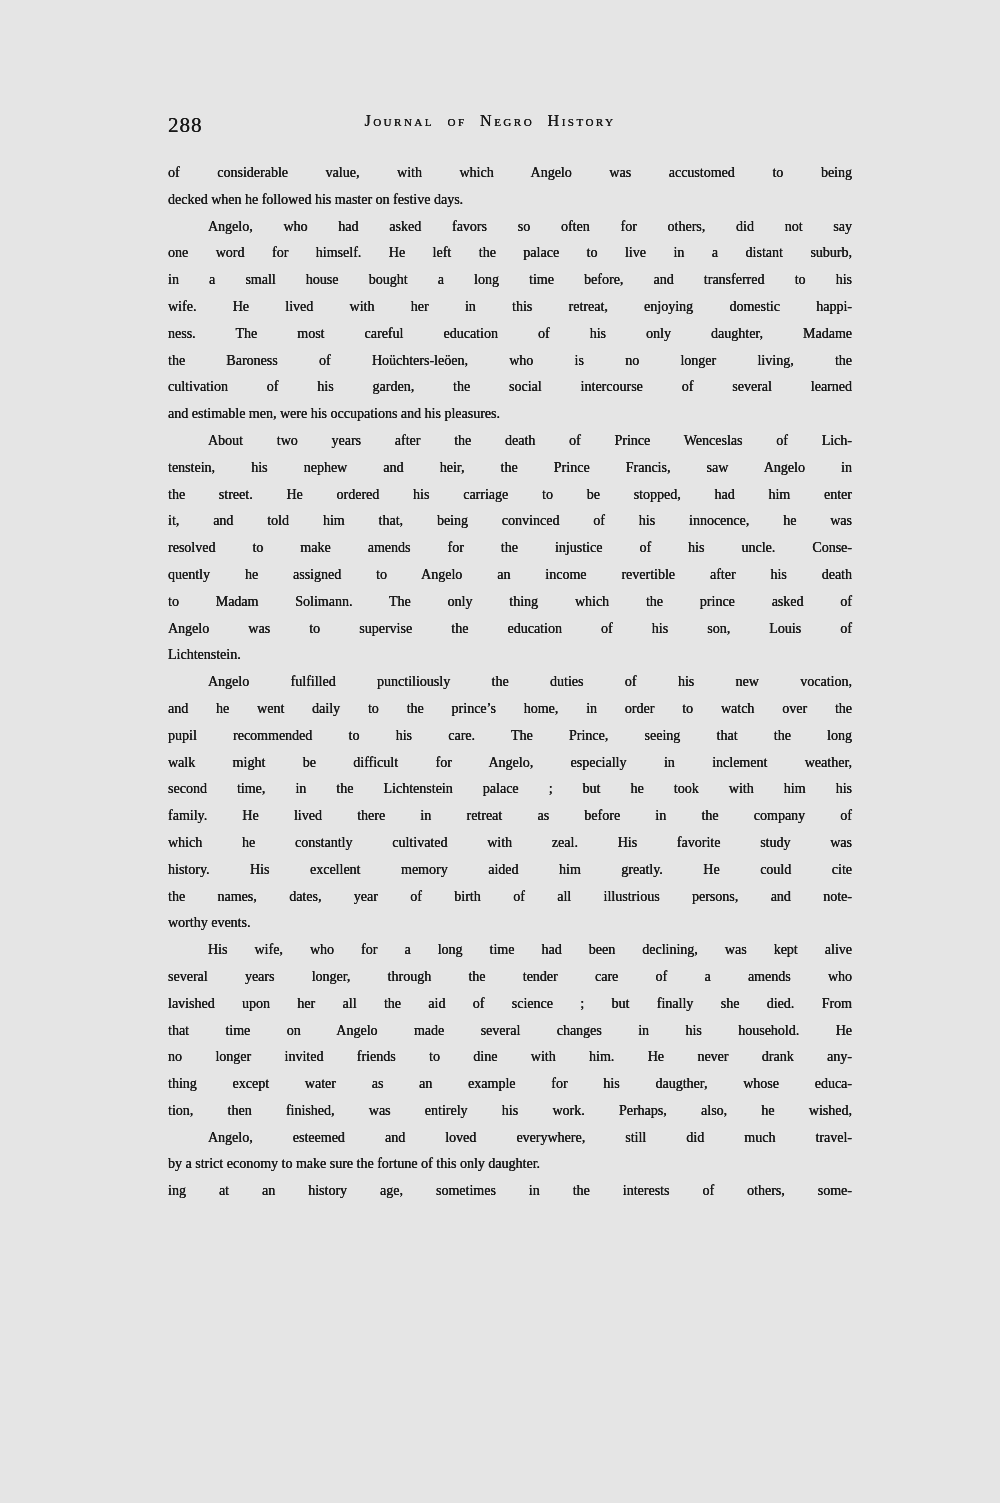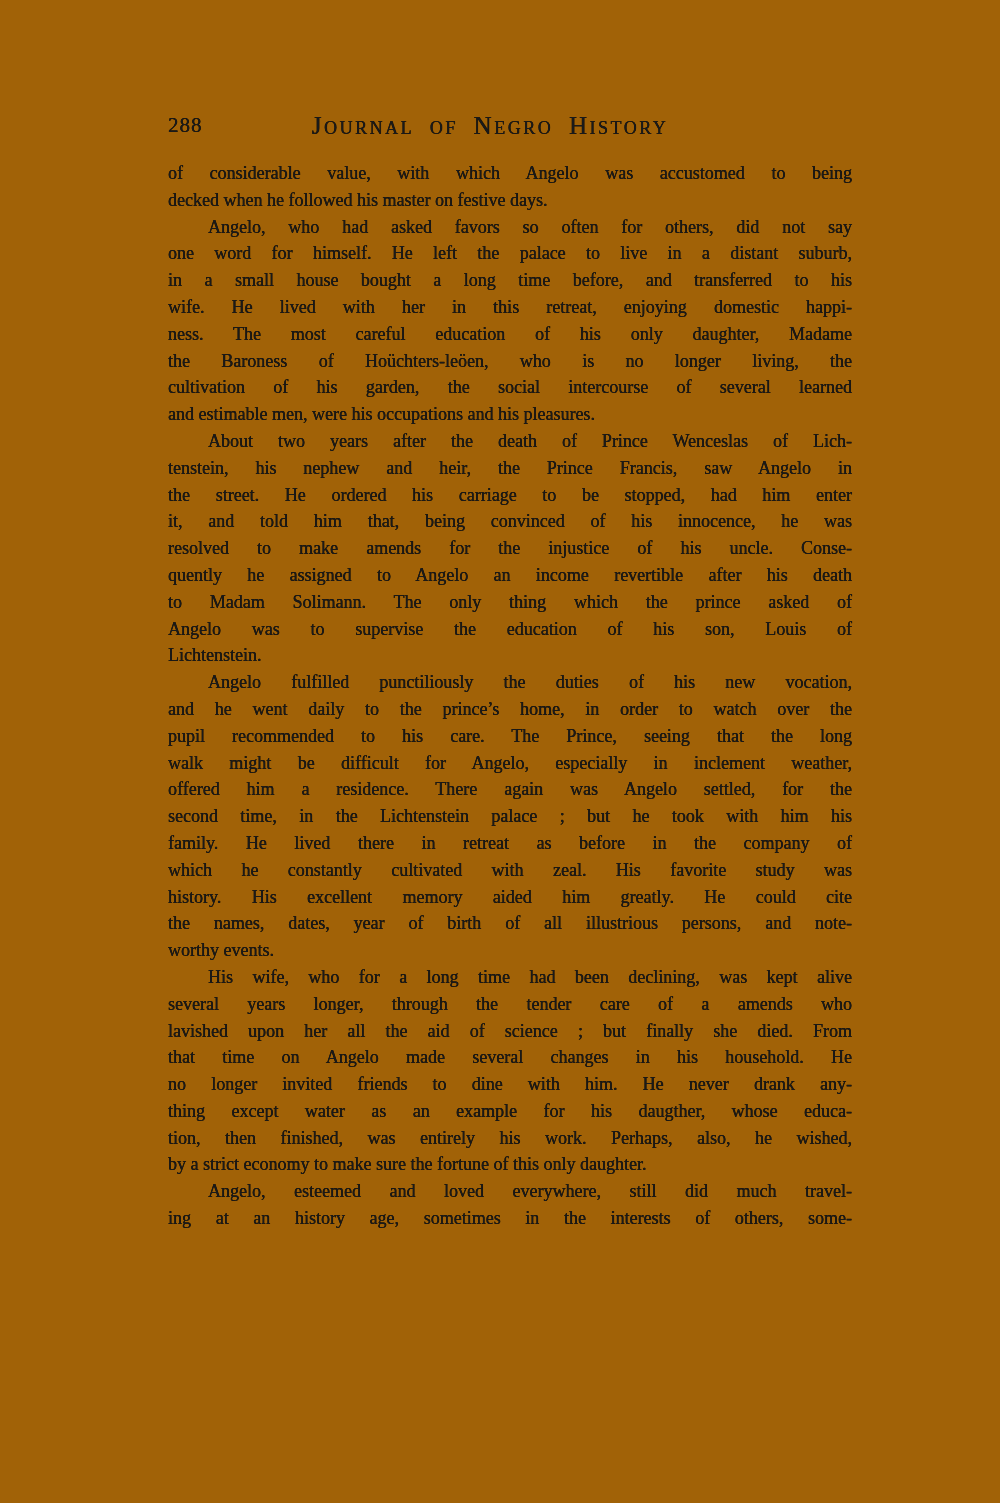--- a/index.html
+++ b/index.html
@@ -1,20 +1,20 @@
 <!DOCTYPE html>
 <html><head>
 <meta charset="utf-8">
 <style>
   html, body { margin: 0; padding: 0; background: #ffffff; }
   .page {
     position: relative;
     width: 1000px;
     height: 1503px;
-    background: #a16207;
+    background: #e5e5e5;
     overflow: hidden;
     font-family: "Liberation Serif", "DejaVu Serif", serif;
     color: #1a1a1a;
   }
   .sheet {
     position: absolute;
     left: 168px;
     top: 112px;
     width: 684px;
   }
@@ -26,32 +26,32 @@
   .page-number {
     position: absolute;
     left: 0;
     top: 1px;
     font-size: 21px;
     letter-spacing: 1px;
   }
   .running-title {
     display: block;
     text-align: center;
-    font-size: 25px;
+    font-size: 16px;
     font-variant-caps: small-caps;
     letter-spacing: 2.5px;
     word-spacing: 7px;
     transform: translateX(-20px);
   }
   .page-number, .running-title, .line {
     text-shadow: 0 0 0.4px rgba(0,0,0,0.85), 0.3px 0 0.2px rgba(0,0,0,0.45);
   }
   .body-text { }
   .line {
-    font-size: 18px;
+    font-size: 14px;
     line-height: 26.8px;
     height: 26.8px;
     text-align: justify;
     text-align-last: justify;
     overflow: visible;
   }
   .line.para-end {
     text-align: left;
     text-align-last: left;
   }
@@ -85,32 +85,31 @@
         <div class="line">it, and told him that, being convinced of his innocence, he was</div>
         <div class="line">resolved to make amends for the injustice of his uncle.  Conse-</div>
         <div class="line">quently he assigned to Angelo an income revertible after his death</div>
         <div class="line">to Madam Solimann.  The only thing which the prince asked of</div>
         <div class="line">Angelo was to supervise the education of his son, Louis of</div>
         <div class="line para-end">Lichtenstein.</div>
         <div class="line indent">Angelo fulfilled punctiliously the duties of his new vocation,</div>
         <div class="line">and he went daily to the prince’s home, in order to watch over the</div>
         <div class="line">pupil recommended to his care.  The Prince, seeing that the long</div>
         <div class="line">walk might be difficult for Angelo, especially in inclement weather,</div>
-        <div class="line">offered him a residence.  There again was Angelo settled, for the</div>
         <div class="line">second time, in the Lichtenstein palace ; but he took with him his</div>
         <div class="line">family.  He lived there in retreat as before in the company of</div>
         <div class="line">which he constantly cultivated with zeal.  His favorite study was</div>
         <div class="line">history.  His excellent memory aided him greatly.  He could cite</div>
         <div class="line">the names, dates, year of birth of all illustrious persons, and note-</div>
         <div class="line para-end">worthy events.</div>
         <div class="line indent">His wife, who for a long time had been declining, was kept alive</div>
         <div class="line">several years longer, through the tender care of a amends who</div>
         <div class="line">lavished upon her all the aid of science ; but finally she died.  From</div>
         <div class="line">that time on Angelo made several changes in his household.  He</div>
         <div class="line">no longer invited friends to dine with him.  He never drank any-</div>
         <div class="line">thing except water as an example for his daugther, whose educa-</div>
         <div class="line">tion, then finished, was entirely his work.  Perhaps, also, he wished,</div>
+        <div class="line indent">Angelo, esteemed and loved everywhere, still did much travel-</div>
         <div class="line para-end">by a strict economy to make sure the fortune of this only daughter.</div>
-        <div class="line indent">Angelo, esteemed and loved everywhere, still did much travel-</div>
         <div class="line">ing at an history age, sometimes in the interests of others, some-</div>
       </div>
   </div>
 </div>
 
 </body></html>

